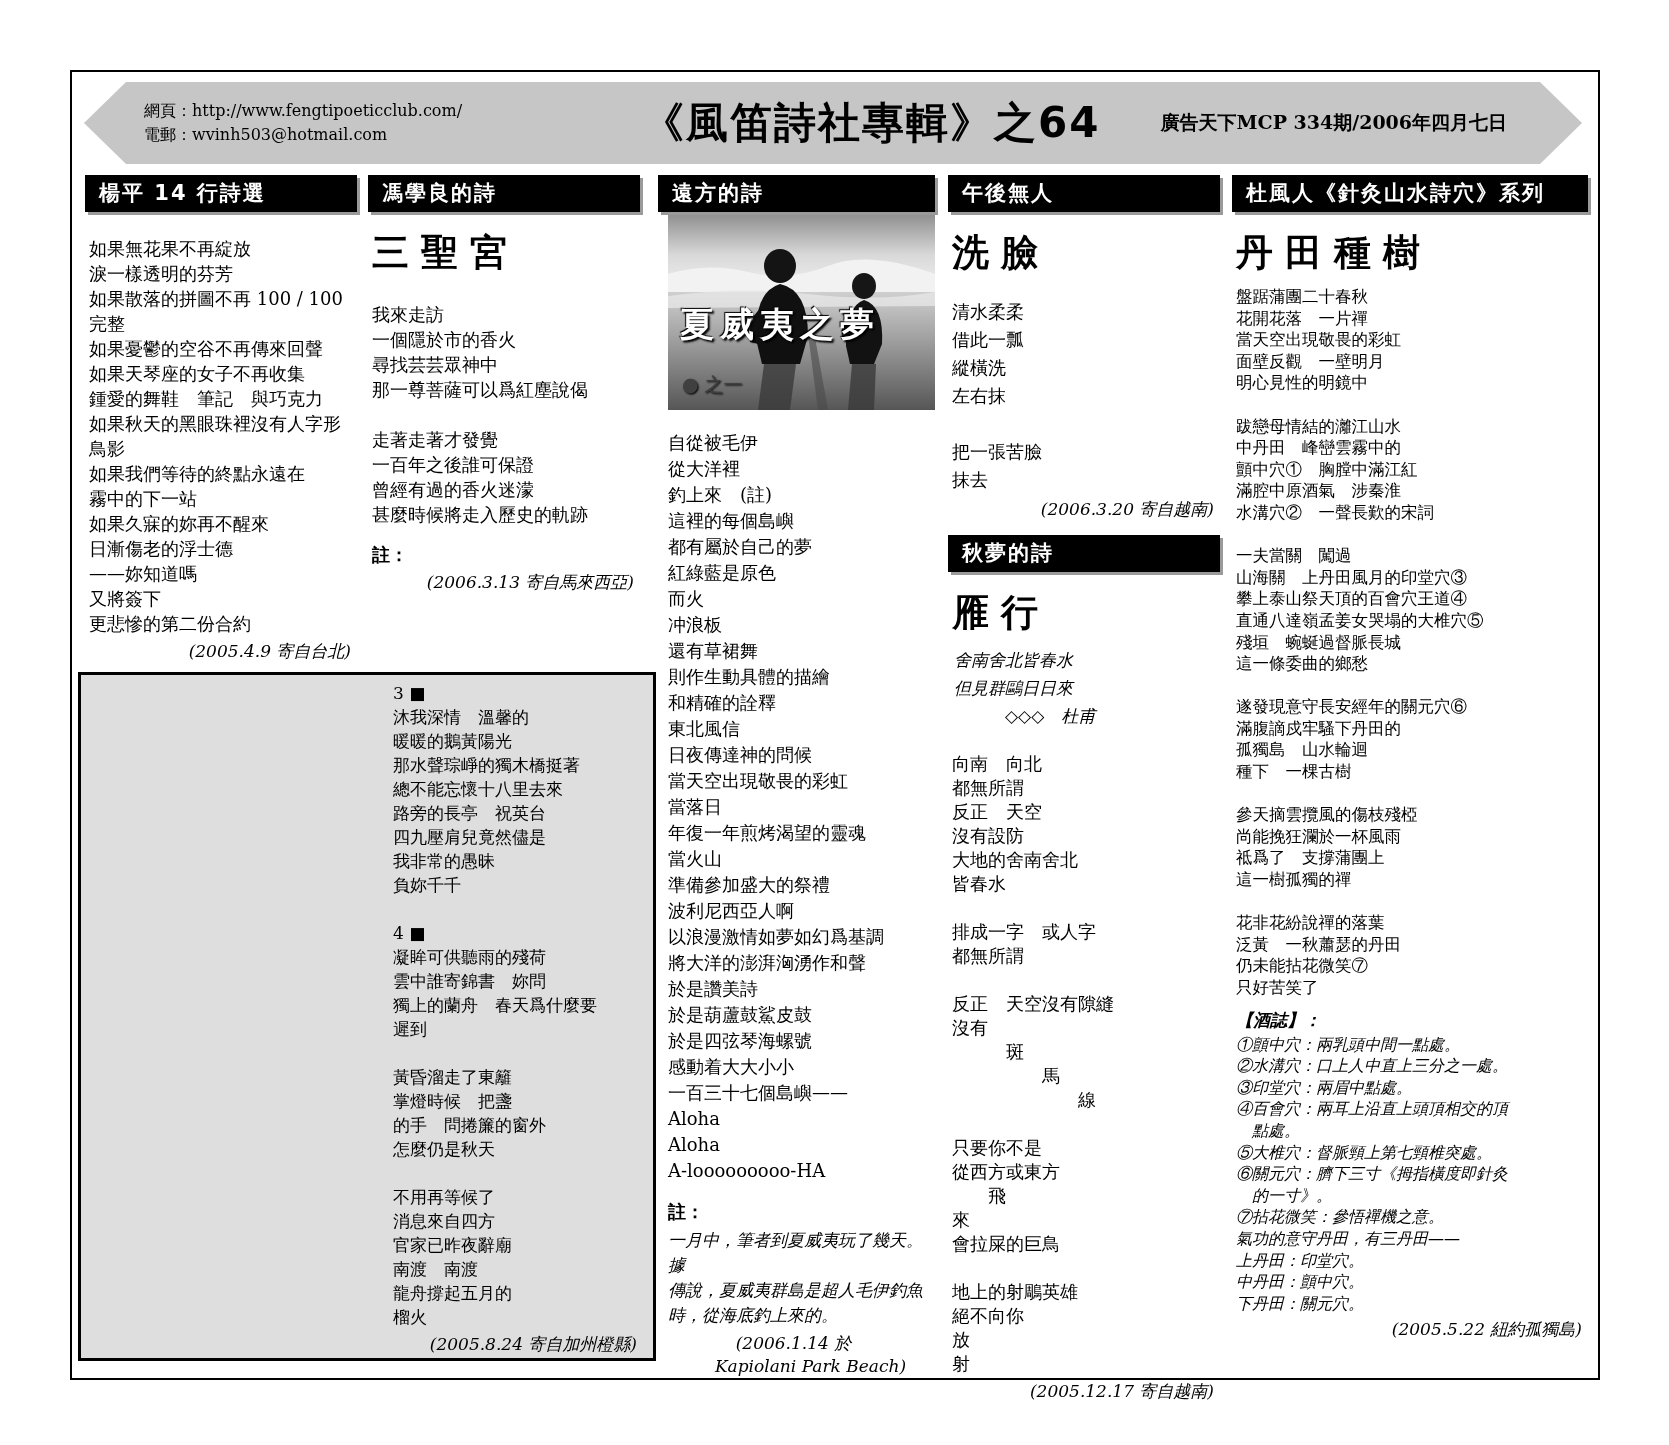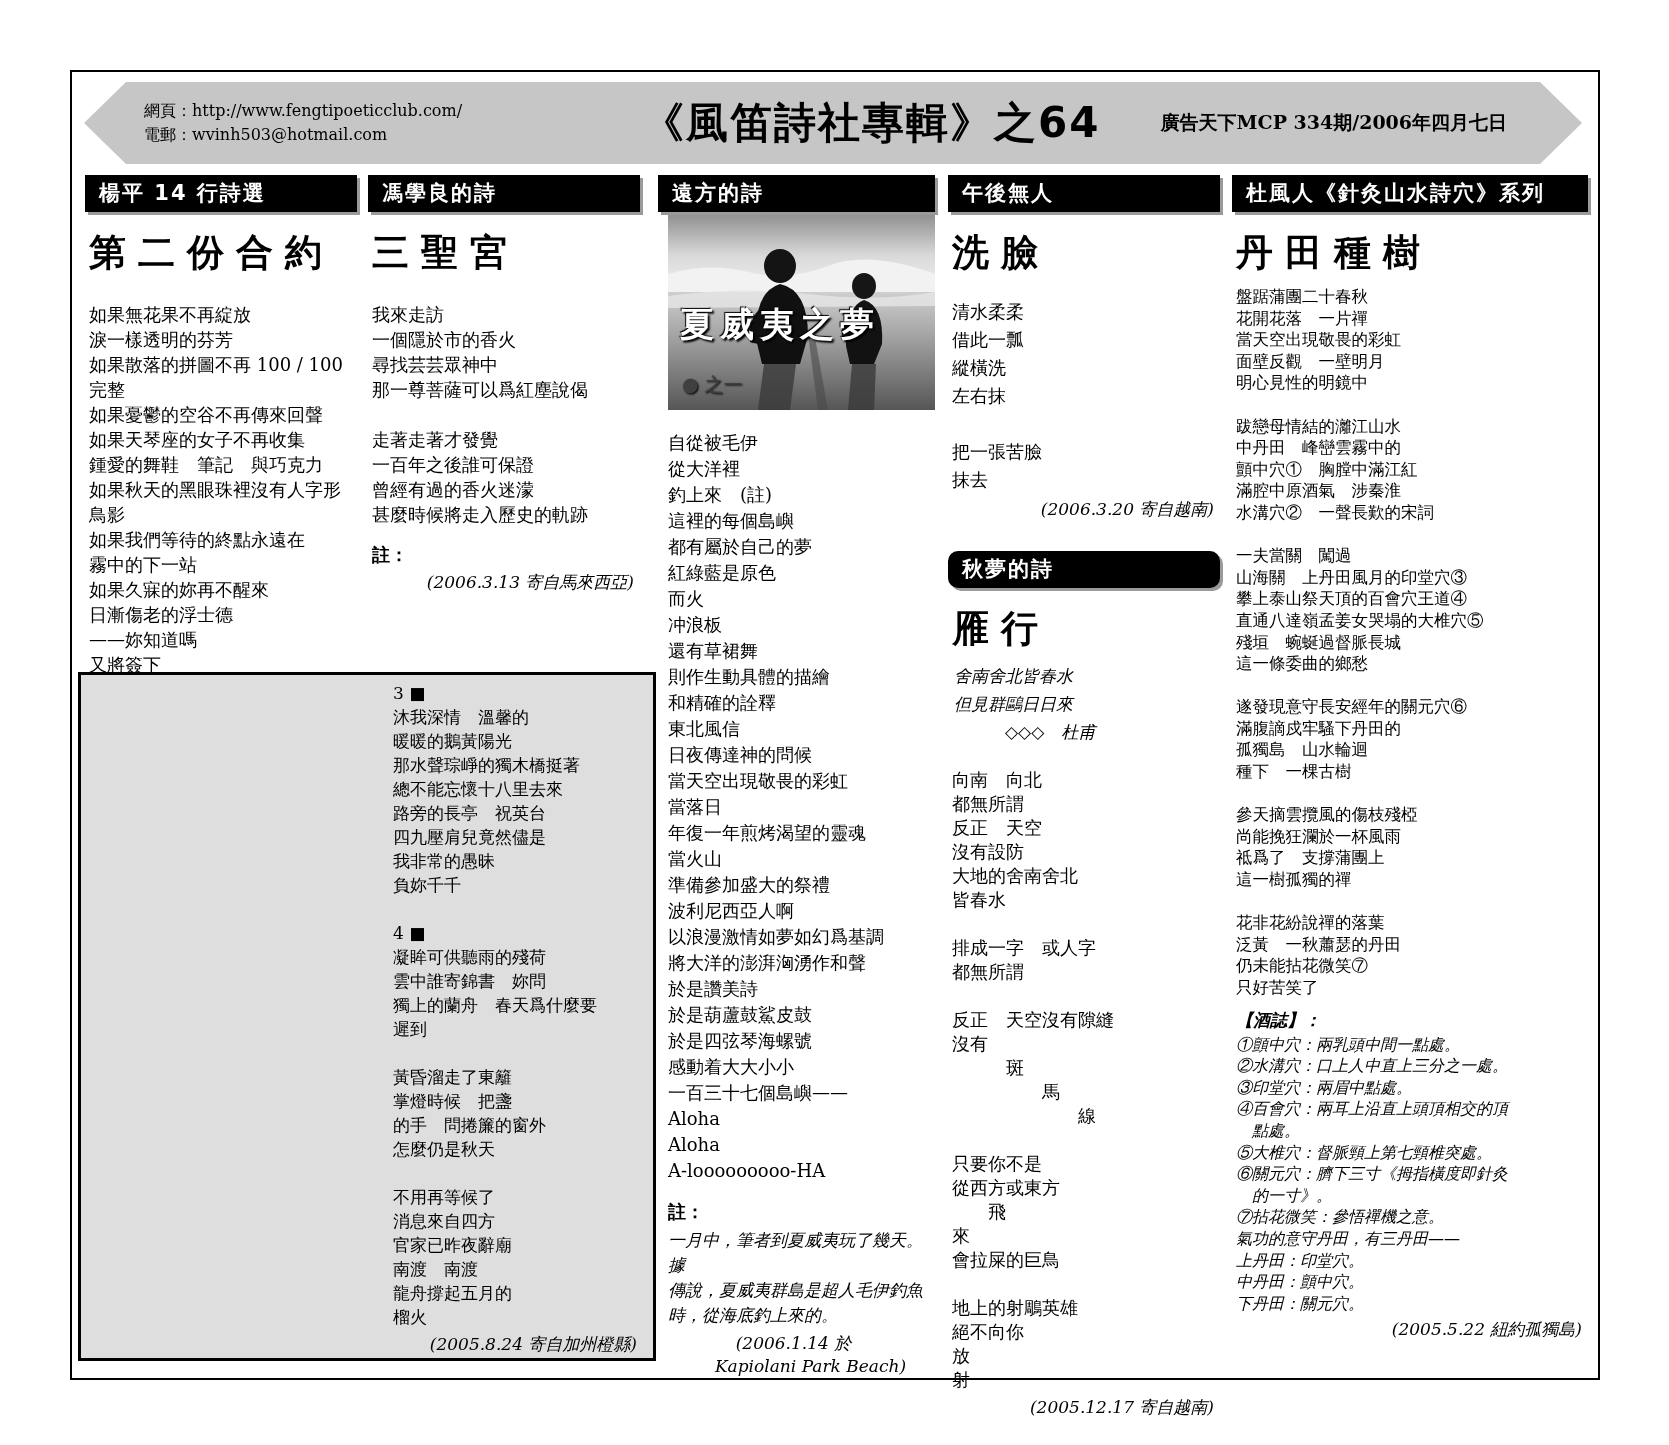--- a/index.html
+++ b/index.html
@@ -44,21 +44,20 @@
 <div class="page-border"></div>
 
 <div class="banner">
   <div class="banner-contact"><span>網頁：http://www.fengtipoeticclub.com/</span><br><span>電郵：wvinh503@hotmail.com</span></div>
   <div class="banner-title">《風笛詩社專輯》之64</div>
   <div class="banner-issue">廣告天下MCP 334期/2006年四月七日</div>
 </div>
 
 <div class="col" style="left:85px;width:272px;">
   <div class="bar">楊平 14 行詩選</div>
-  <div class="poem-title">第二份合約</div>
   <div class="poem" style="margin-top:24px;">如果無花果不再綻放
 淚一樣透明的芬芳
 如果散落的拼圖不再 100 / 100 完整
 如果憂鬱的空谷不再傳來回聲
 如果天琴座的女子不再收集
 鍾愛的舞鞋　筆記　與巧克力
 如果秋天的黑眼珠裡沒有人字形鳥影
 如果我們等待的終點永遠在
 霧中的下一站
 如果久寐的妳再不醒來
@@ -195,21 +194,21 @@
   <div class="bar">午後無人</div>
   <div class="poem-title">洗臉</div>
   <div class="poem" style="margin-top:20px;line-height:28px;">清水柔柔
 借此一瓢
 縱橫洗
 左右抹
 
 把一張苦臉
 抹去</div>
   <div class="date">(2006.3.20 寄自越南)</div>
-  <div class="bar" style="margin-top:30px;border-radius:10px;">秋夢的詩</div>
+  <div class="bar" style="margin-top:14px;">秋夢的詩</div>
   <div class="poem-title">雁行</div>
   <div class="epigraph">舍南舍北皆春水
 但見群鷗日日來
 　　　◇◇◇　杜甫</div>
   <div class="poem" style="margin-top:22px;line-height:24px;">向南　向北
 都無所謂
 反正　天空
 沒有設防
 大地的舍南舍北
 皆春水

